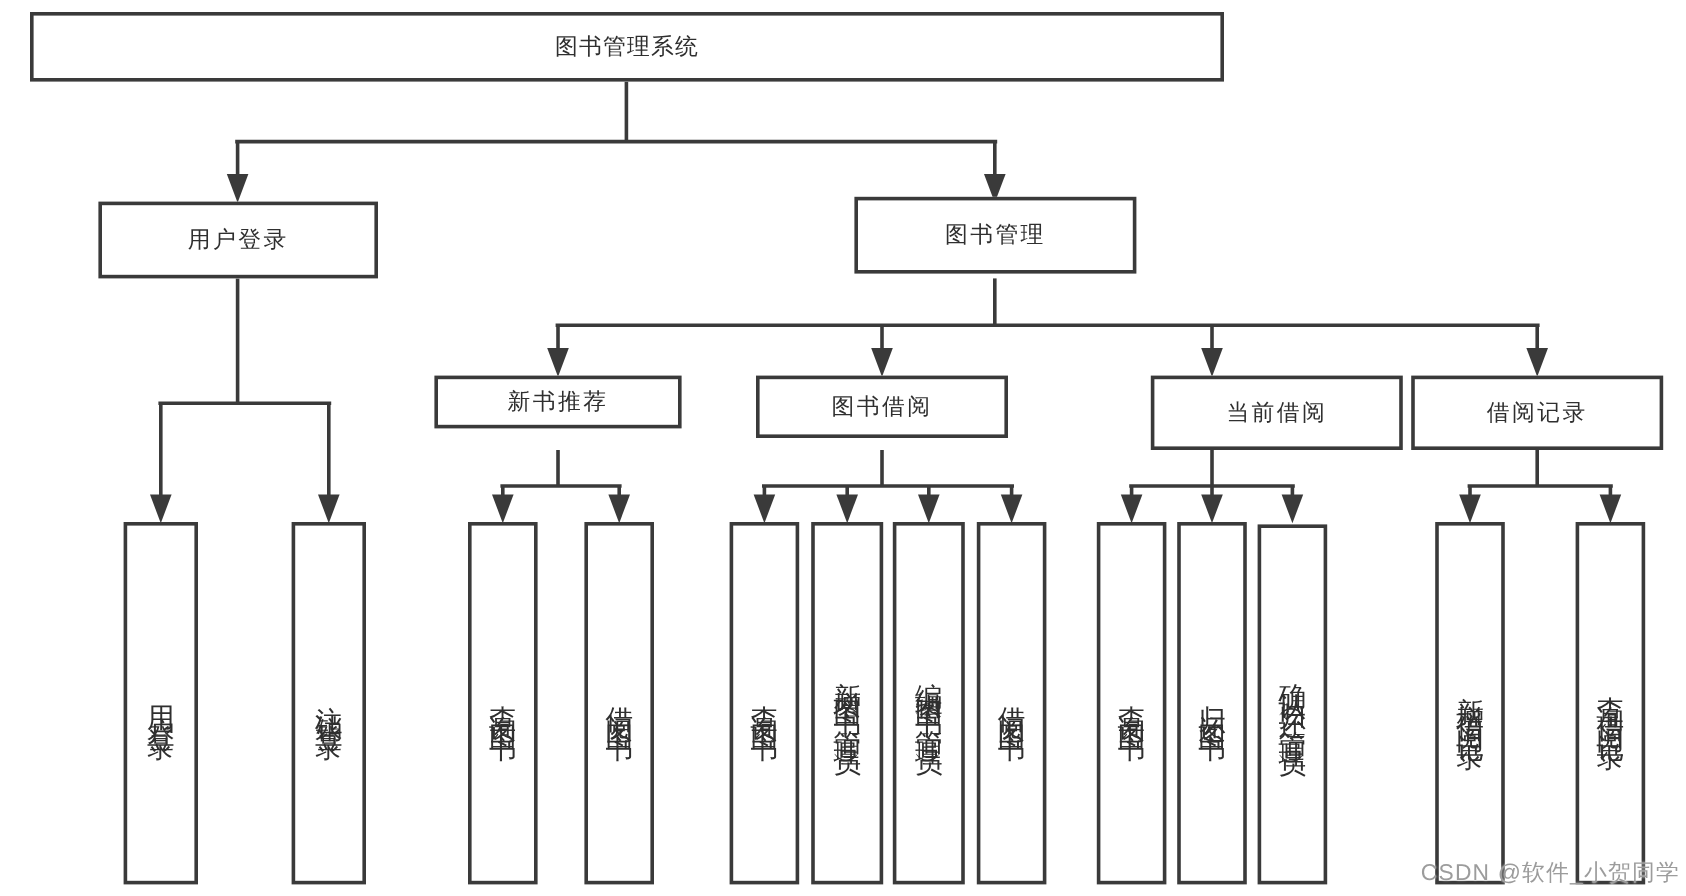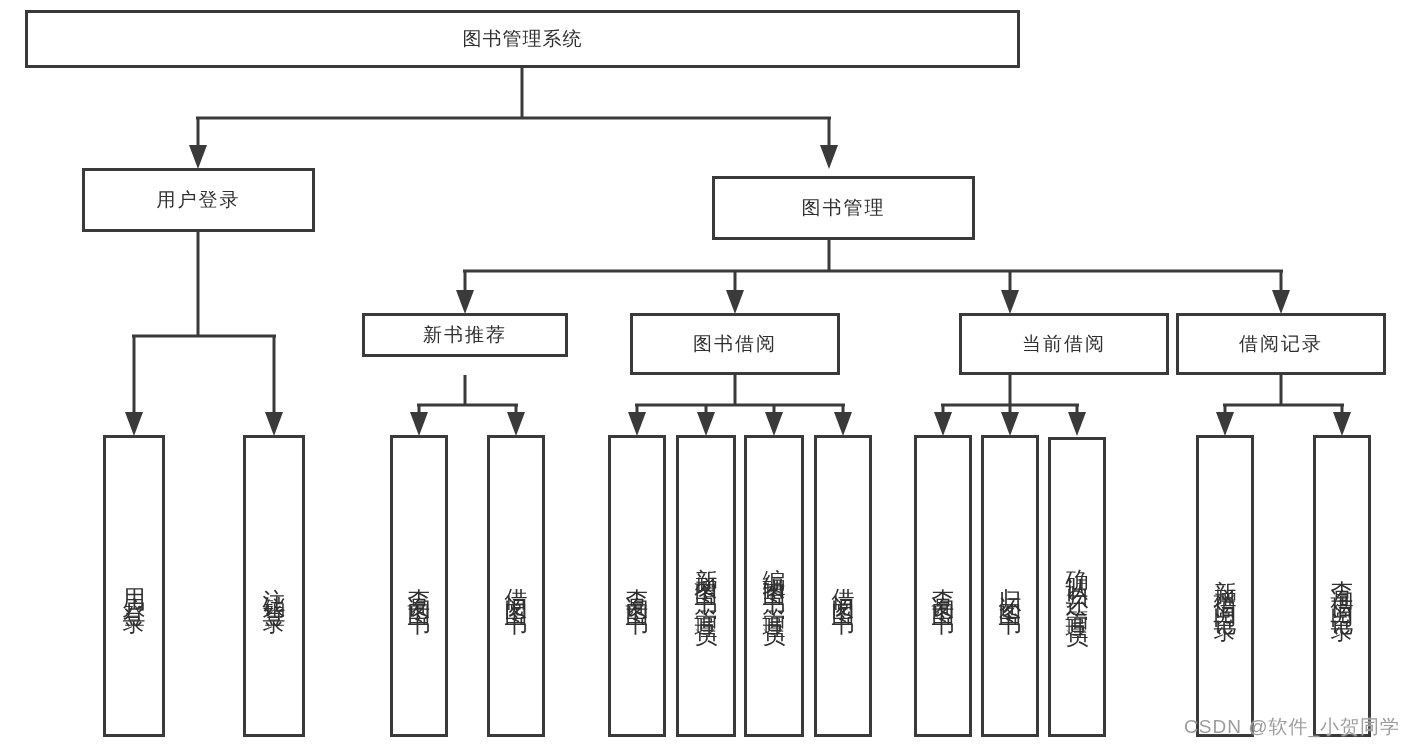--- a/index.html
+++ b/index.html
@@ -138,28 +138,28 @@
     <use href="#ah" x="1342" y="436"></use>
   </svg>
 
   <div class="box hbox root-box" style="left:25px;top:10px;width:995px;height:58px">
     <span>图书管理系统</span>
   </div>
 
   <div class="box hbox" style="left:82px;top:168px;width:233px;height:64px">
     <span>用户登录</span>
   </div>
-  <div class="box hbox" style="left:712px;top:176px;width:263px;height:64px">
+  <div class="box hbox" style="left:712px;top:164px;width:235px;height:64px">
     <span>图书管理</span>
   </div>
 
   <div class="box hbox" style="left:362px;top:313px;width:206px;height:44px">
     <span>新书推荐</span>
   </div>
-  <div class="box hbox" style="left:630px;top:313px;width:210px;height:62px">
+  <div class="box hbox" style="left:630px;top:313px;width:210px;height:52px">
     <span>图书借阅</span>
   </div>
   <div class="box hbox" style="left:959px;top:313px;width:210px;height:62px">
     <span>当前借阅</span>
   </div>
   <div class="box hbox" style="left:1176px;top:313px;width:210px;height:62px">
     <span>借阅记录</span>
   </div>
 
   <div class="box leaf" style="left:103px;top:435px;width:62px;height:302px">

